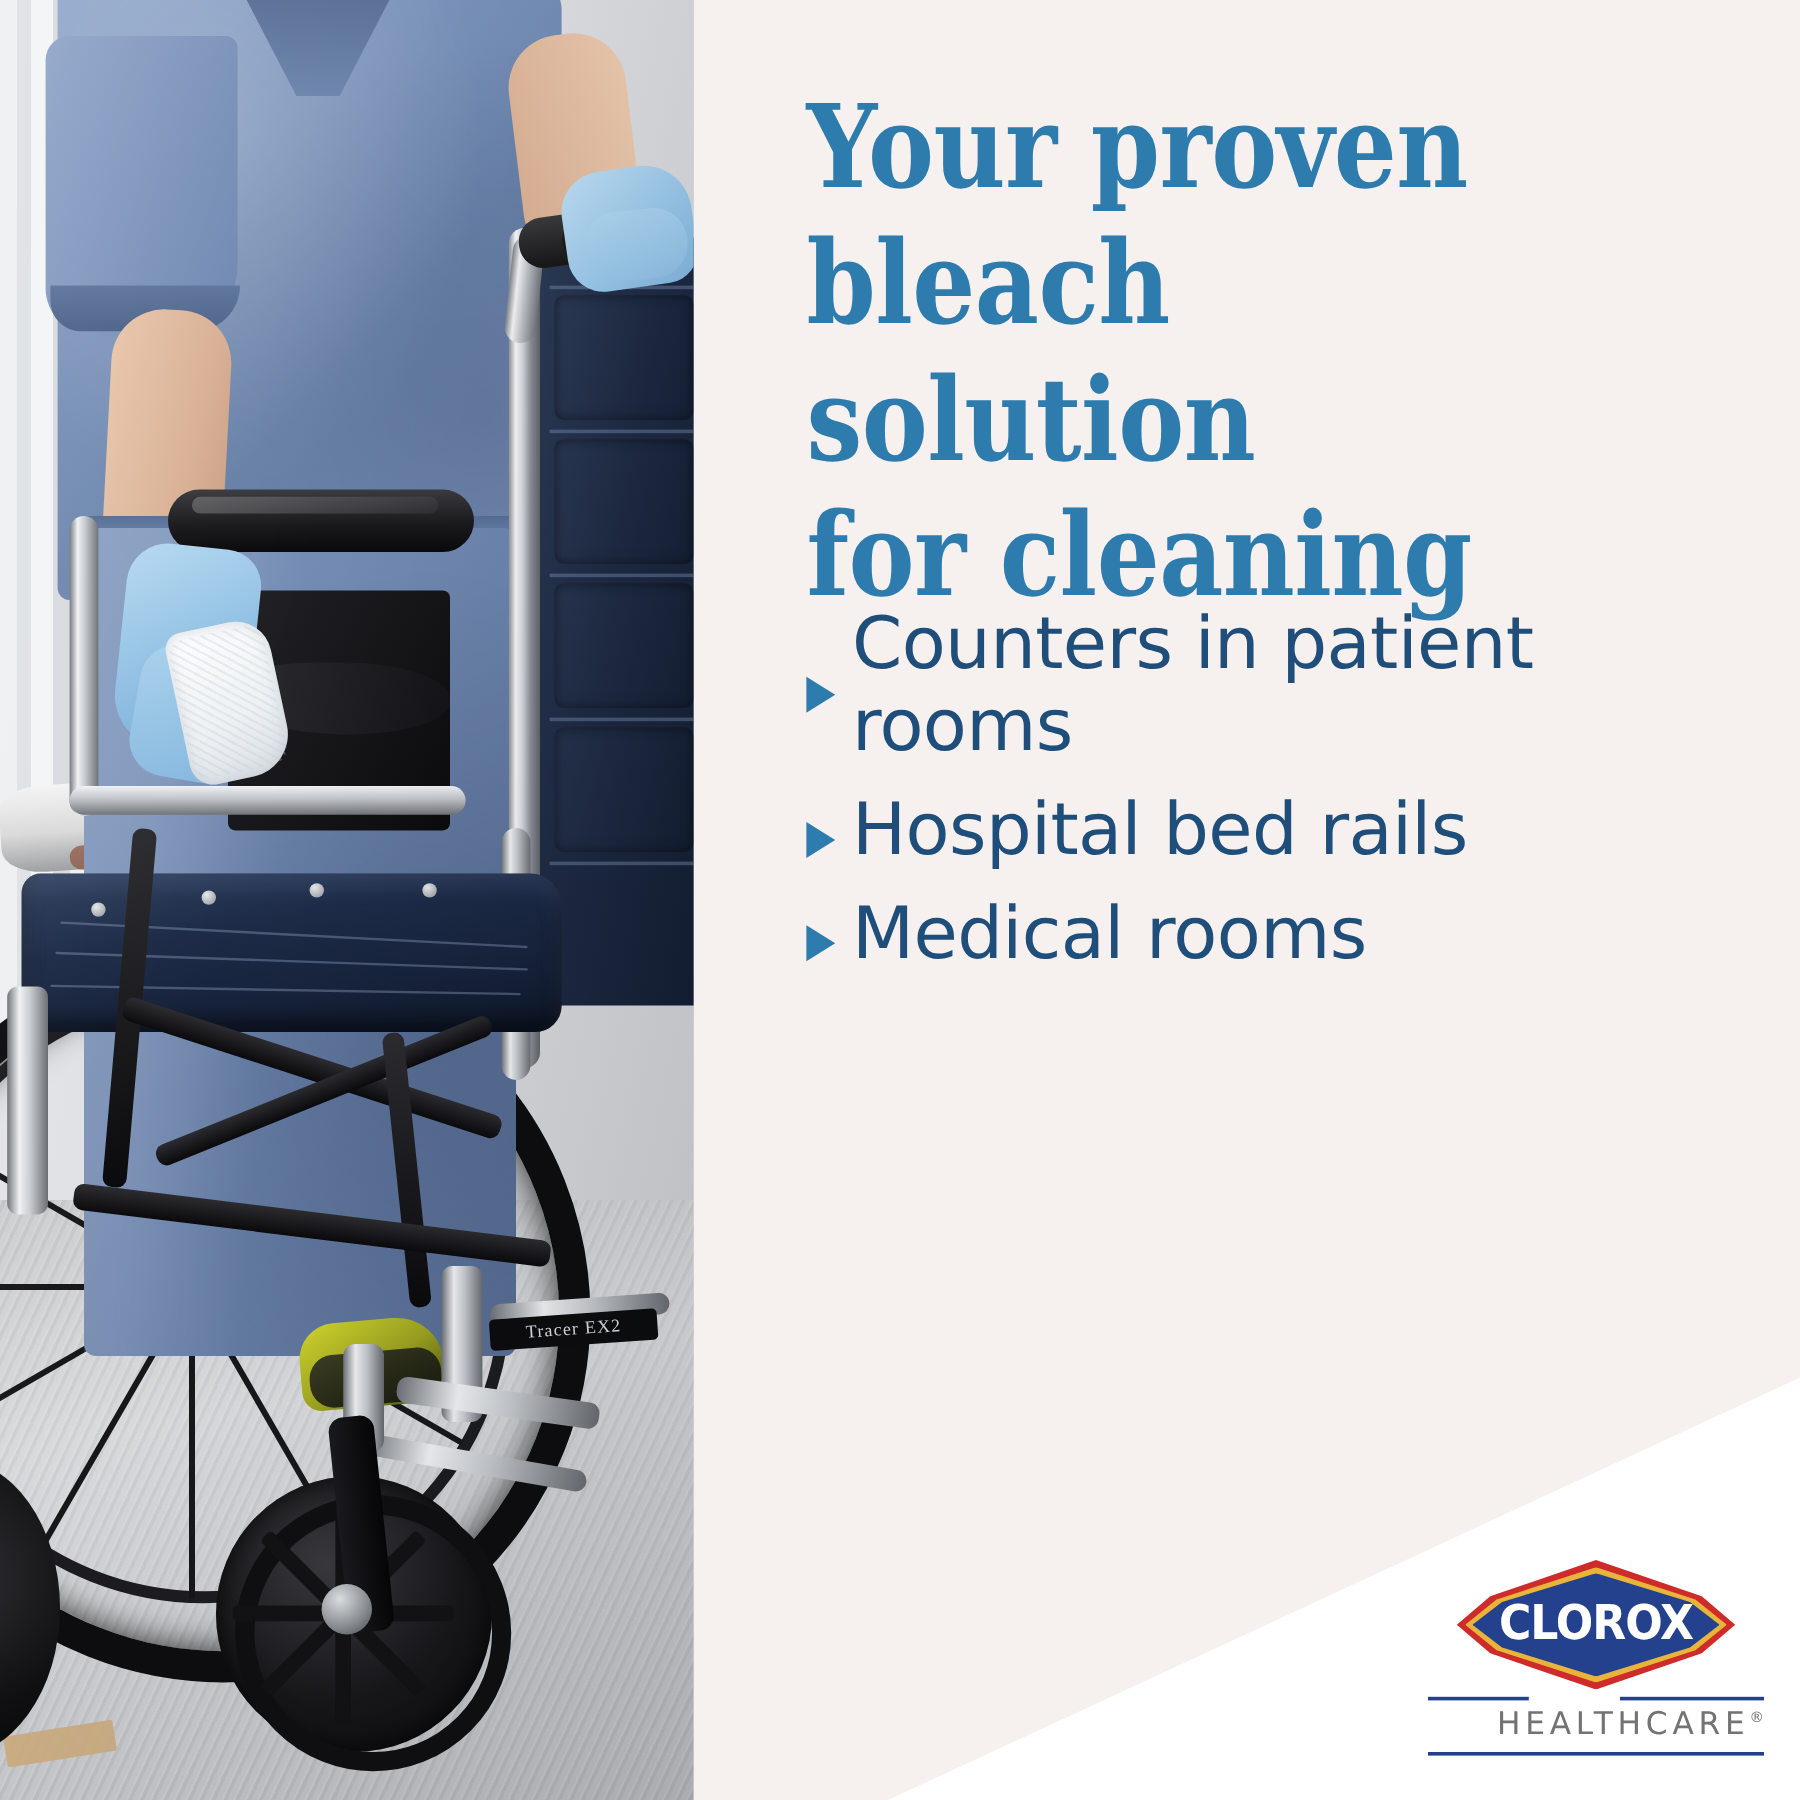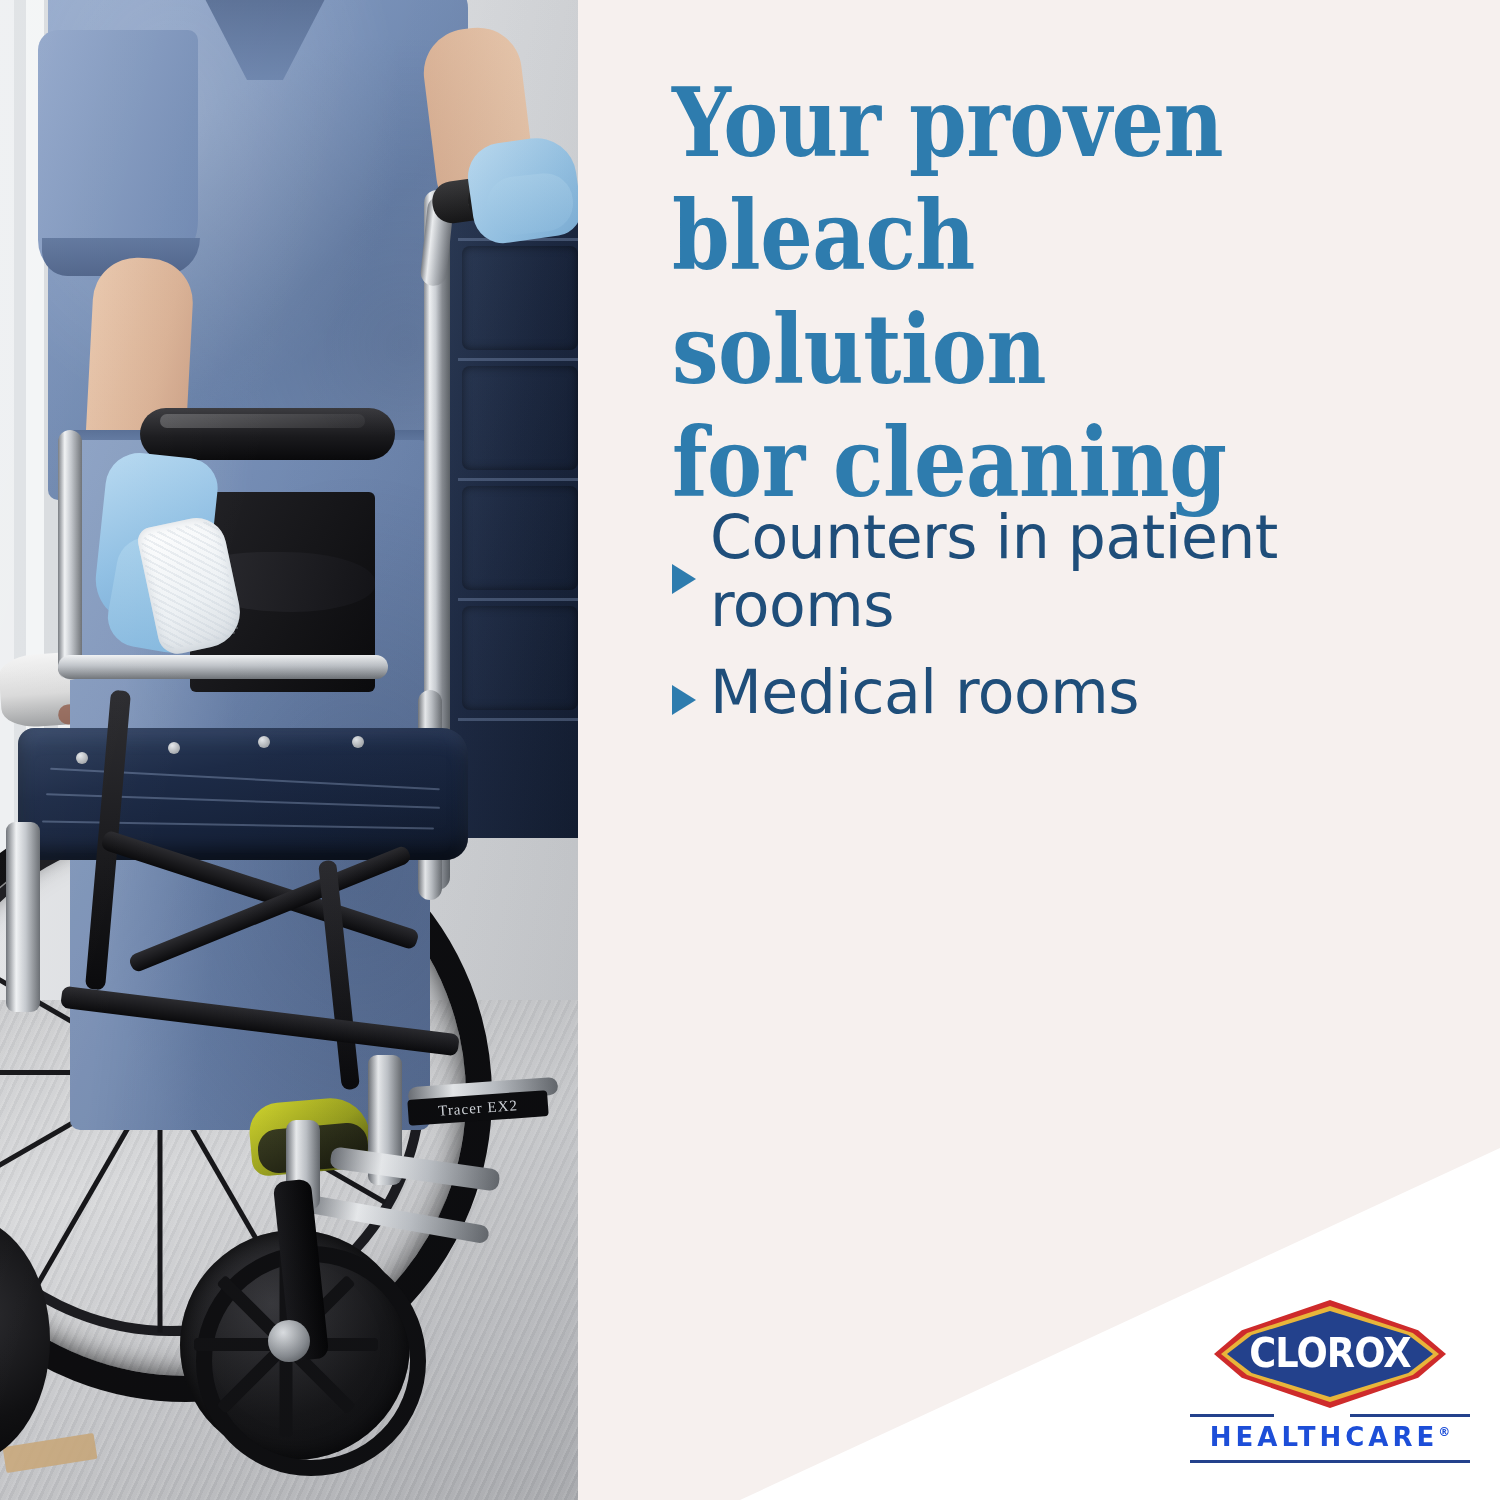--- a/index.html
+++ b/index.html
@@ -221,23 +221,23 @@
     clip-path:polygon(50% 0%,88% 28%,100% 50%,88% 72%,50% 100%,12% 72%,0% 50%,12% 28%);}
   .dm-blue{left:13px;top:11px;width:206px;height:86px;background:#23418C;
     clip-path:polygon(50% 0%,88% 28%,100% 50%,88% 72%,50% 100%,12% 72%,0% 50%,12% 28%);}
   .dm-word{position:absolute;left:0;top:30px;width:232px;text-align:center;
     font-family:"DejaVu Sans", sans-serif;font-weight:700;font-size:40px;
     color:#ffffff;letter-spacing:-1px;transform:scaleX(.92);transform-origin:center;}
   .logo-rule{position:absolute;height:3px;background:#23418C;}
   .rule-top-l{left:0;top:114px;width:84px;}
   .rule-top-r{left:160px;top:114px;width:120px;}
   .rule-bottom{left:0;top:160px;width:280px;}
-  .logo-health{position:absolute;left:0;top:122px;width:280px;text-align:center;
-    font-family:"DejaVu Sans", sans-serif;font-weight:700;font-size:26px;
-    color:#1d4ed8;letter-spacing:4px;}
+  .logo-health{position:absolute;left:0;top:122px;width:280px;text-align:right;
+    font-family:"DejaVu Sans", sans-serif;font-weight:400;font-size:26px;
+    color:#737373;letter-spacing:4px;}
   .logo-health sup{font-size:12px;letter-spacing:0;vertical-align:super;}
 </style>
 </head>
 <body>
 
 <div class="canvas">
 
   <div class="panel-bg"></div>
   <div class="panel-diagonal"></div>
 
@@ -357,20 +357,26 @@
     <div class="bullet">
       <span class="bullet-marker">
           <i></i>
         </span>
       <span class="bullet-text">Counters in patient rooms</span>
     </div>
     <div class="bullet">
       <span class="bullet-marker">
           <i></i>
         </span>
+      <span class="bullet-text">Hospital bed rails</span>
+    </div>
+    <div class="bullet">
+      <span class="bullet-marker">
+          <i></i>
+        </span>
       <span class="bullet-text">Medical rooms</span>
     </div>
   </div>
 
   <div class="logo">
     <div class="logo-diamond">
       <div class="dm dm-red"></div>
       <div class="dm dm-gold"></div>
       <div class="dm dm-blue"></div>
       <div class="dm-word">CLOROX</div>

